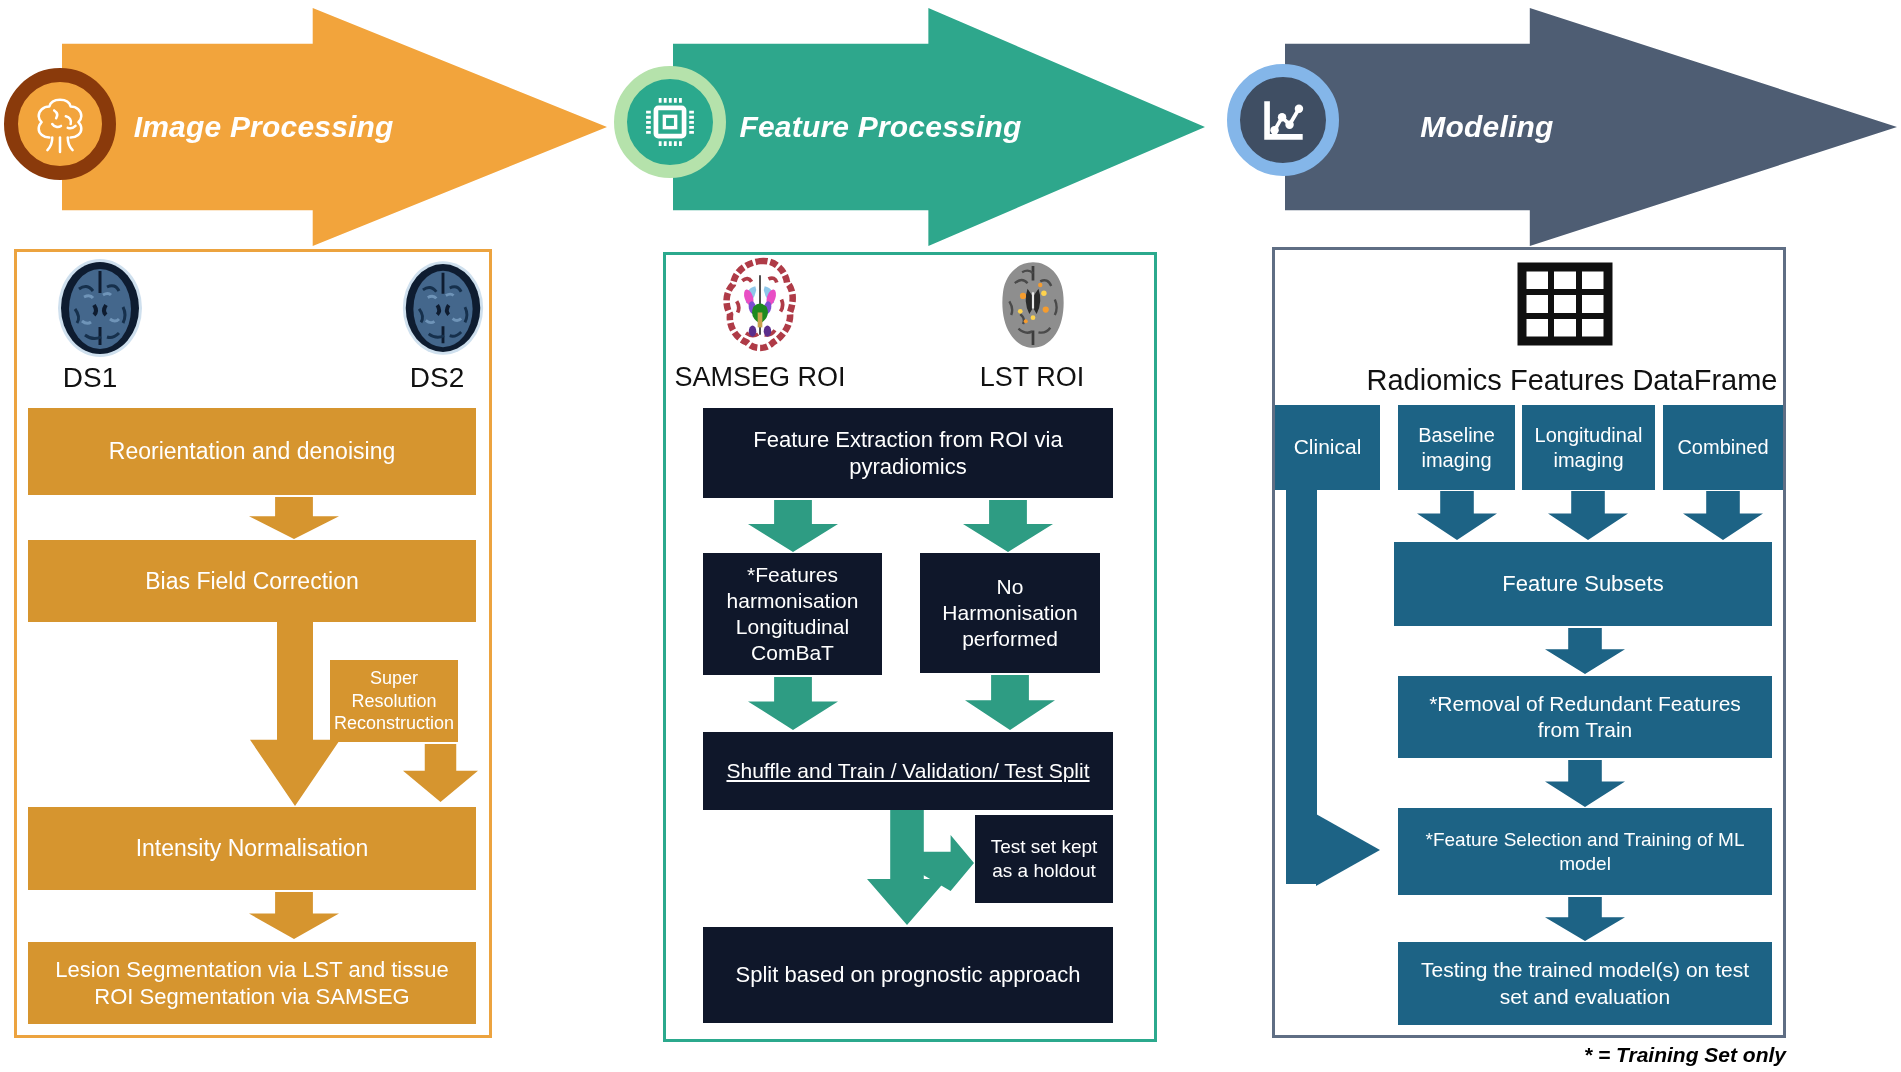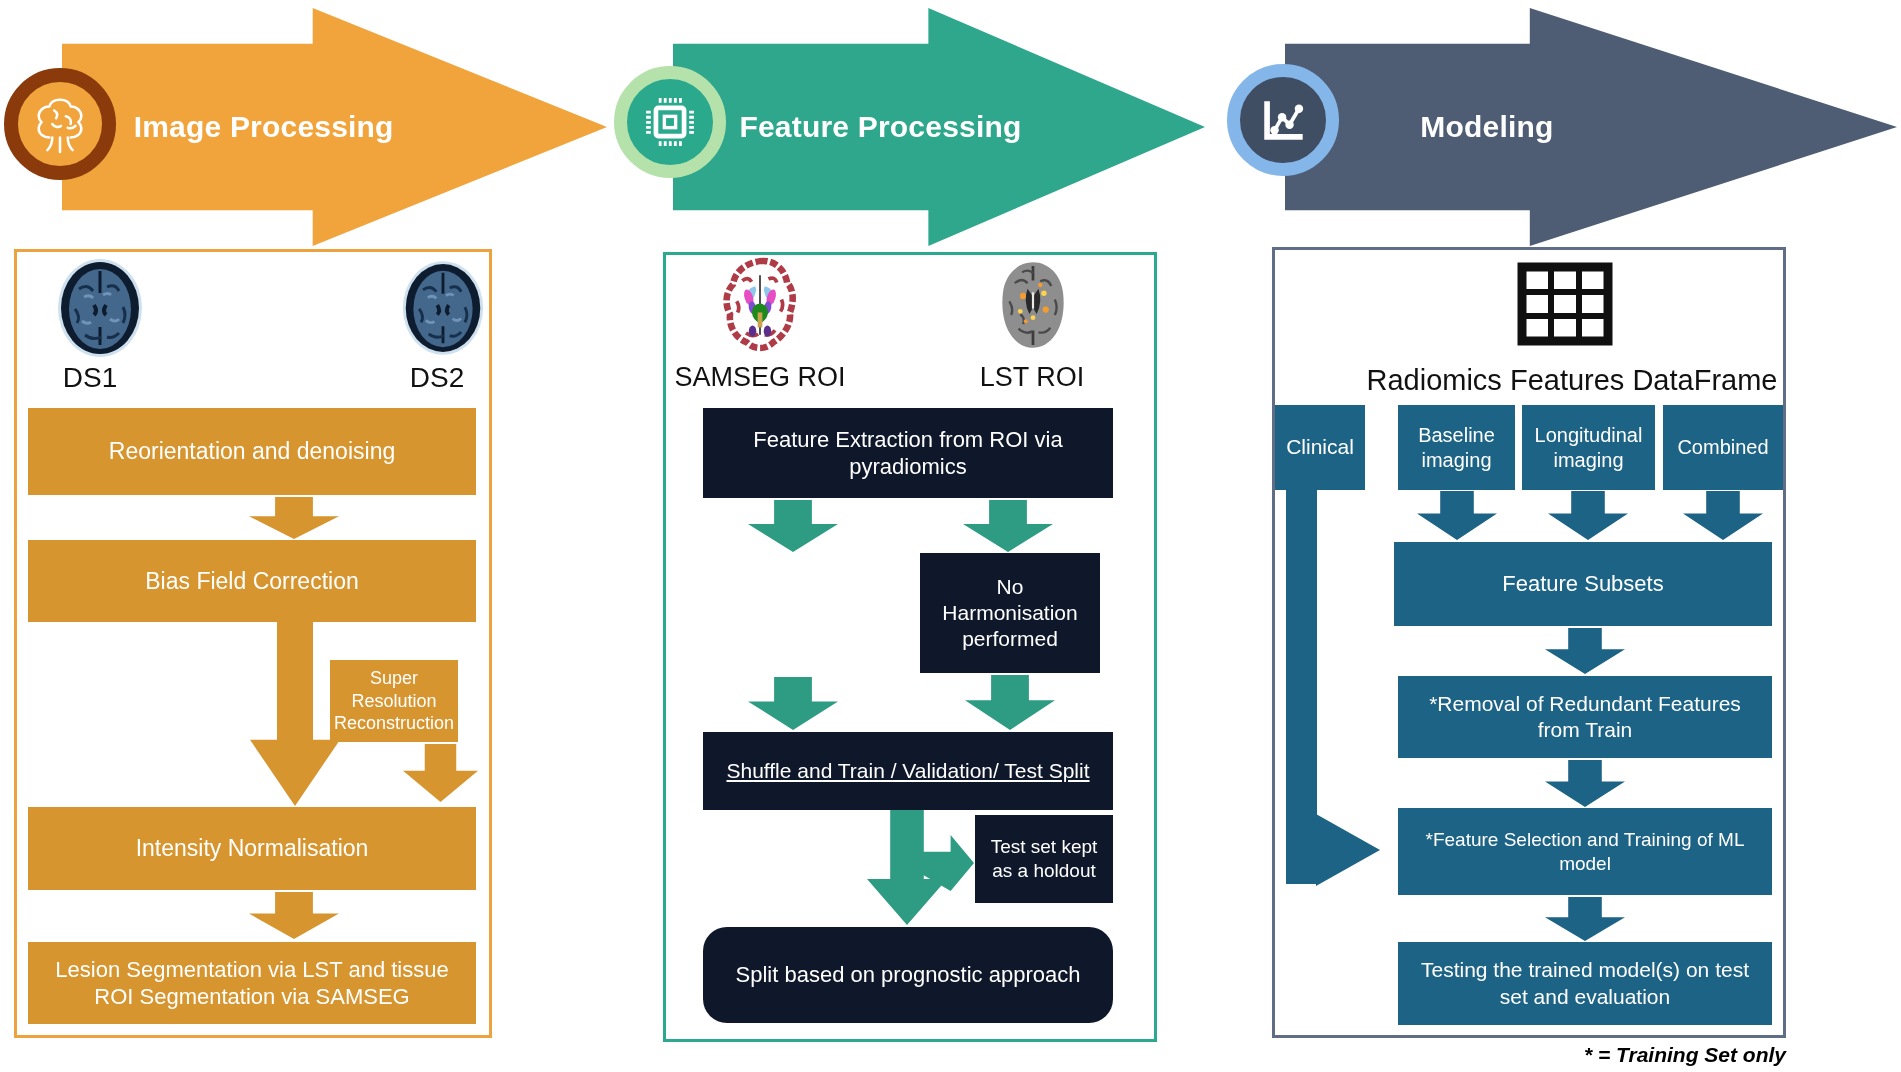--- a/index.html
+++ b/index.html
@@ -15,21 +15,21 @@
   .obox{background:#D6952F;}
   .tbox{background:#0f172a;}
   .bbox{background:#1D6385;}
   .conn{position:absolute;}
   .oconn{background:#D6952F;}
   .tconn{background:#2E9C83;}
   .bconn{background:#1D6385;}
   .varrow{clip-path:polygon(29% 0,71% 0,71% 46%,100% 46%,50% 100%,0 46%,29% 46%);}
   .rarrow{clip-path:polygon(0 30%,55% 30%,55% 0,100% 50%,55% 100%,0 70%);}
   .tri-right{clip-path:polygon(0 0,100% 50%,0 100%);}
-  .bigarrow{position:absolute;}
+  .bigarrow{position:absolute;font-style:italic;}
   .bigarrow .arrow-label{position:absolute;top:50%;transform:translate(-50%,-50%);
       color:#fff;font-weight:bold;font-size:30px;white-space:nowrap;letter-spacing:.2px;}
   .stage-circle{position:absolute;width:112px;height:112px;border-radius:50%;
       box-sizing:border-box;display:flex;align-items:center;justify-content:center;}
   .img-label{position:absolute;color:#111;text-align:center;font-size:28px;font-weight:400;}
   .df-title{position:absolute;color:#111;text-align:center;font-size:29px;font-weight:500;}
   .footnote{position:absolute;color:#000;font-size:21px;font-weight:bold;font-style:italic;}
 </style>
 </head>
 <body>
@@ -172,56 +172,59 @@
     </svg>
   </div>
   <span class="img-label" style="left:947px;top:362px;width:170px;font-size:27px;">LST ROI</span>
 
   <div class="flowbox tbox" style="left:703px;top:408px;width:410px;height:90px;font-size:22px;">
     <span>Feature Extraction from ROI via pyradiomics</span>
   </div>
   <div class="conn tconn varrow" style="left:748px;top:500px;width:90px;height:52px;"></div>
   <div class="conn tconn varrow" style="left:963px;top:500px;width:90px;height:52px;"></div>
 
+  <div class="flowbox tbox" style="left:703px;top:553px;width:179px;height:122px;font-size:21px;padding:4px 8px;">
+    <span>*Features harmonisation Longitudinal ComBaT</span>
+  </div>
   <div class="flowbox tbox" style="left:920px;top:553px;width:180px;height:120px;font-size:21px;padding:4px 10px;">
     <span>No Harmonisation performed</span>
   </div>
 
   <div class="conn tconn varrow" style="left:748px;top:677px;width:90px;height:53px;"></div>
   <div class="conn tconn varrow" style="left:965px;top:675px;width:90px;height:55px;"></div>
 
   <div class="flowbox tbox" style="left:703px;top:732px;width:410px;height:78px;font-size:21px;text-decoration:underline;">
     <span>Shuffle and Train / Validation/ Test Split</span>
   </div>
 
   <div class="conn tconn" style="left:867px;top:810px;width:80px;height:115px;
               clip-path:polygon(29% 0,71% 0,71% 60%,100% 60%,50% 100%,0 60%,29% 60%);"></div>
   <div class="conn tconn rarrow" style="left:922px;top:835px;width:52px;height:56px;"></div>
   <div class="flowbox tbox" style="left:975px;top:815px;width:138px;height:88px;font-size:19px;padding:4px 8px;">
     <span>Test set kept as a holdout</span>
   </div>
 
-  <div class="flowbox tbox" style="left:703px;top:927px;width:410px;height:96px;font-size:22px;border-radius:24px;">
+  <div class="flowbox tbox" style="left:703px;top:927px;width:410px;height:96px;font-size:22px;">
     <span>Split based on prognostic approach</span>
   </div>
 
   <div class="panel panel-slate" style="left:1272px;top:247px;width:514px;height:791px;"></div>
 
   <div class="abs" style="left:1517px;top:262px;width:96px;height:84px;">
     <svg width="96" height="84" viewBox="0 0 96 84">
       <rect x="5" y="5" width="86" height="74" fill="#fff" stroke="#101010" stroke-width="9"></rect>
       <line x1="34" y1="5" x2="34" y2="79" stroke="#101010" stroke-width="6"></line>
       <line x1="62" y1="5" x2="62" y2="79" stroke="#101010" stroke-width="6"></line>
       <line x1="5" y1="30" x2="91" y2="30" stroke="#101010" stroke-width="6"></line>
       <line x1="5" y1="54" x2="91" y2="54" stroke="#101010" stroke-width="6"></line>
     </svg>
   </div>
   <span class="df-title" style="left:1362px;top:364px;width:420px;">Radiomics Features DataFrame</span>
 
-  <div class="flowbox bbox" style="left:1275px;top:405px;width:90px;height:85px;font-size:21px;padding:4px 12px;">
+  <div class="flowbox bbox" style="left:1275px;top:405px;width:105px;height:85px;font-size:21px;padding:4px 12px;">
     <span>Clinical</span>
   </div>
   <div class="flowbox bbox" style="left:1398px;top:405px;width:117px;height:85px;font-size:20px;padding:4px 6px;">
     <span>Baseline imaging</span>
   </div>
   <div class="flowbox bbox" style="left:1522px;top:405px;width:133px;height:85px;font-size:20px;padding:4px 6px;">
     <span>Longitudinal imaging</span>
   </div>
   <div class="flowbox bbox" style="left:1663px;top:405px;width:120px;height:85px;font-size:20px;padding:4px 6px;">
     <span>Combined</span>

